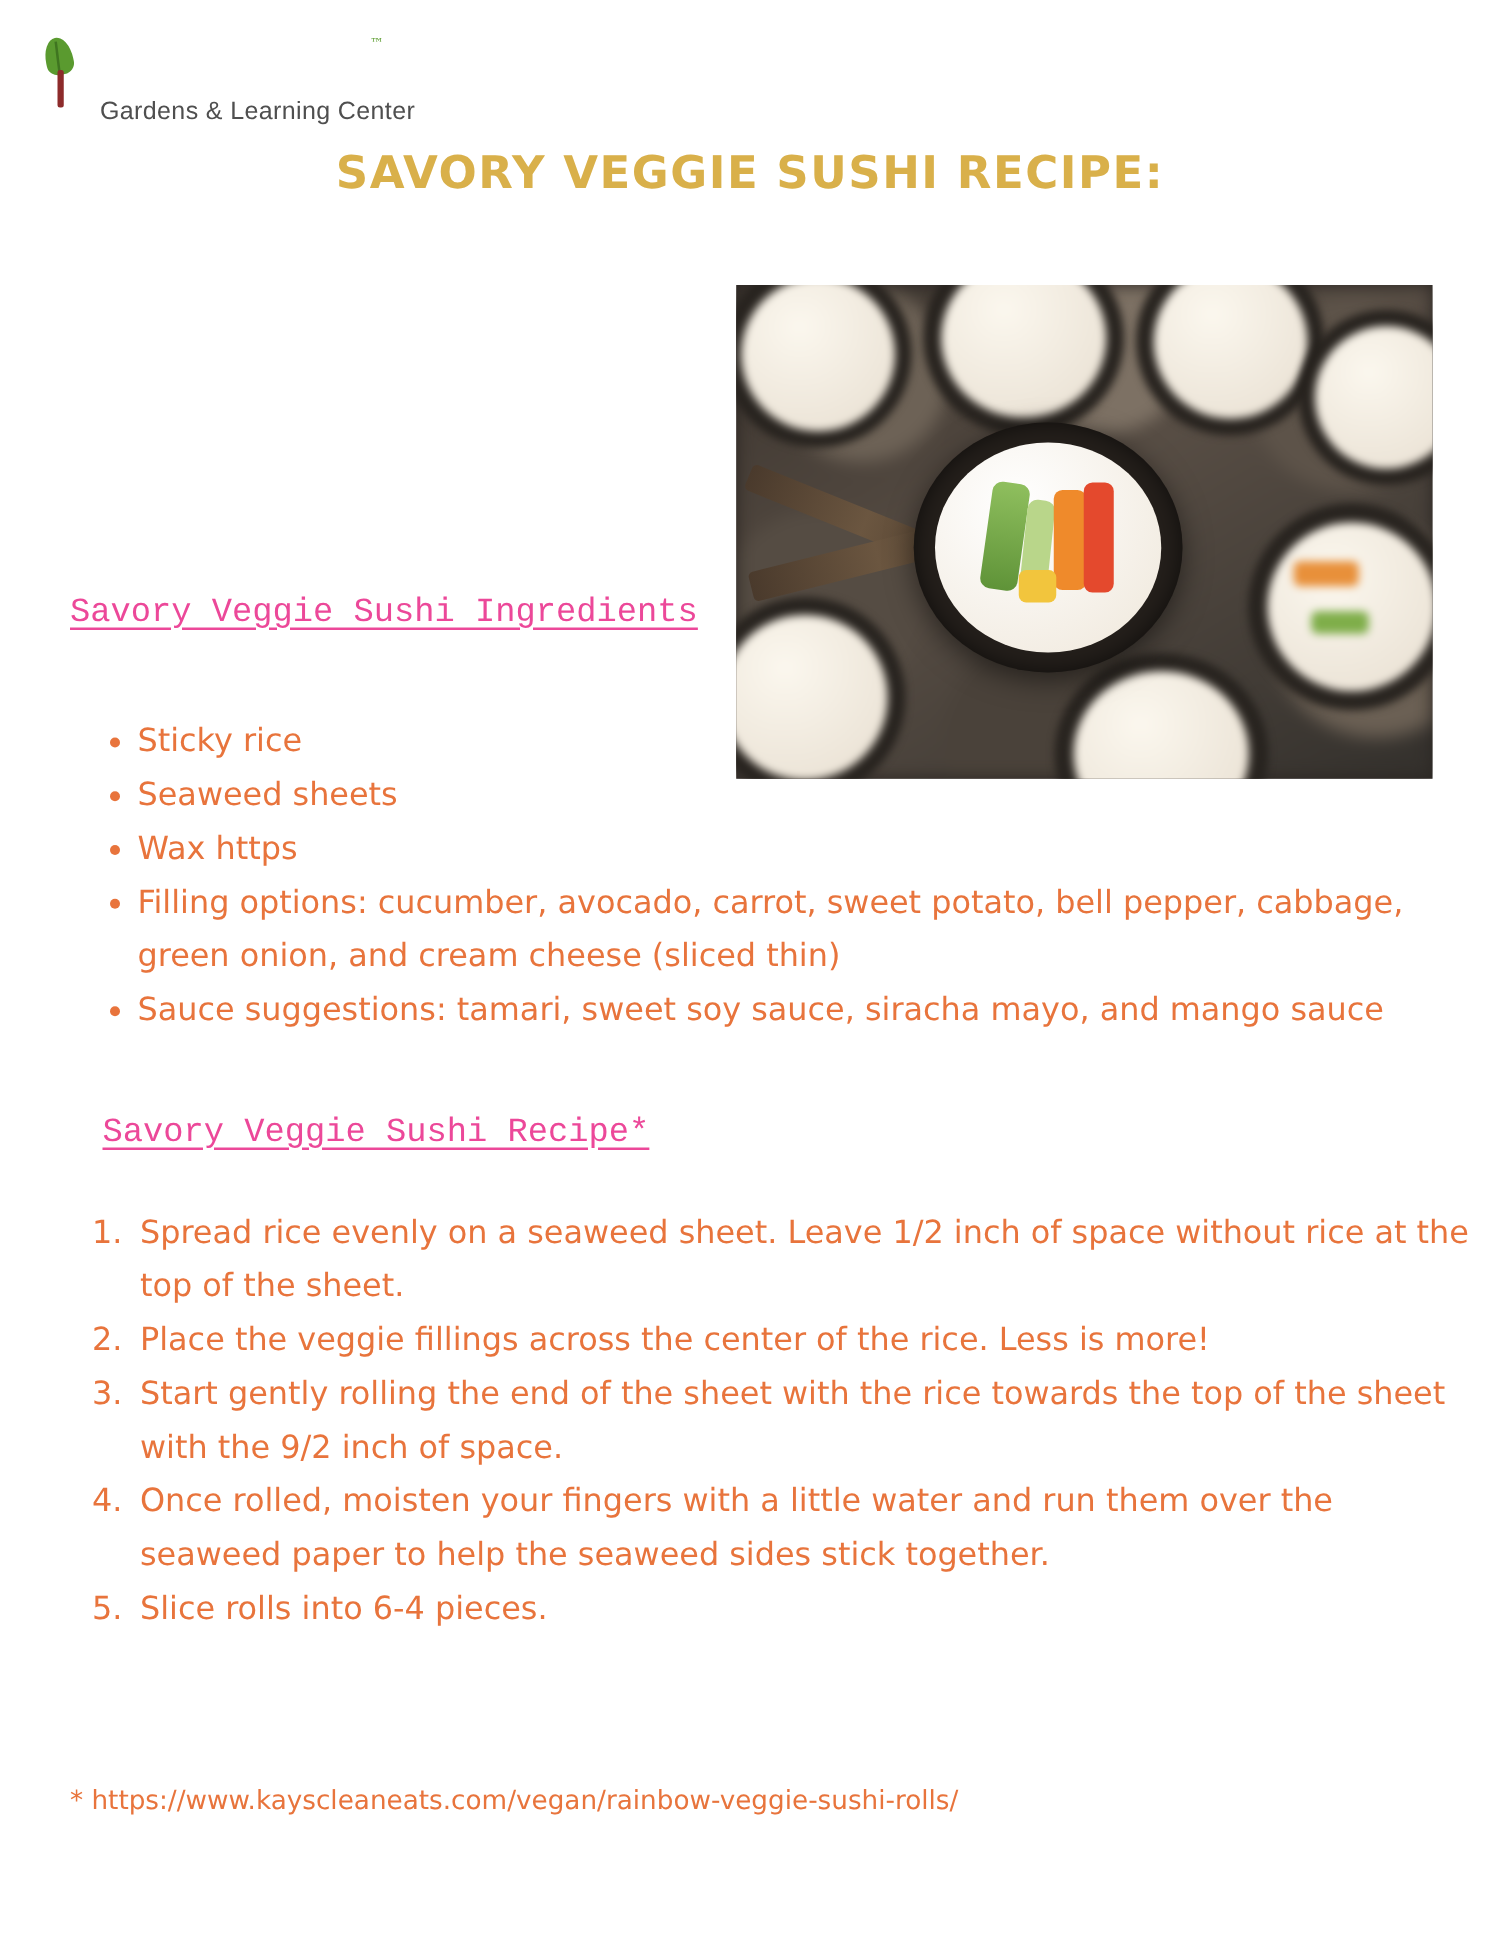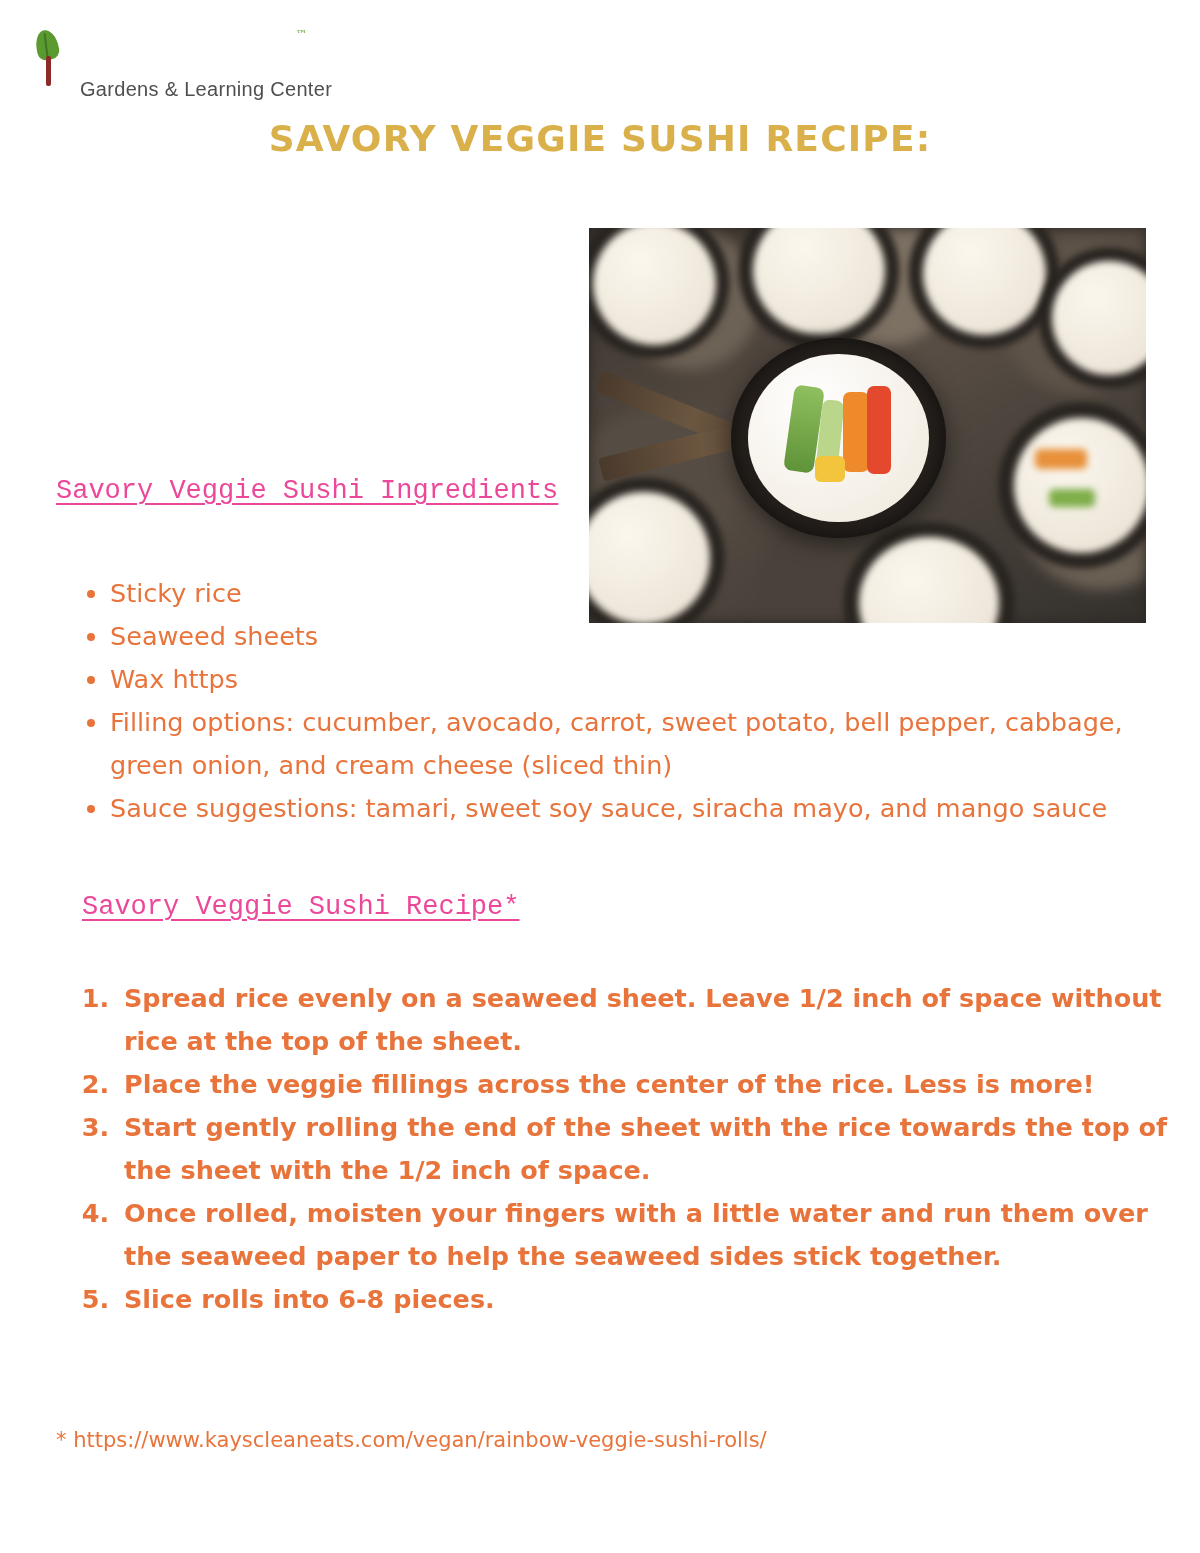--- a/index.html
+++ b/index.html
@@ -196,25 +196,24 @@
     color: #e8743c;
     margin: 0 0 0 0;
   }
   .ing-list li span { color: #e8743c; }
 
   .steps-list {
     position: absolute;
     left: 60px;
     top: 965px;
     width: 1075px;
-    margin: 12px;
+    margin: 0;
     padding: 0 0 0 46px;
     list-style: decimal;
     color: #e8743c;
-    font-weight: bold;
   }
   .steps-list li {
     font-size: 25.5px;
     line-height: 43px;
     color: #e8743c;
     padding-left: 6px;
   }
 
   
   .footnote {
@@ -287,18 +286,18 @@
   <li><span>Wax https</span></li>
   <li><span>Filling options: cucumber, avocado, carrot, sweet potato, bell pepper, cabbage, green onion, and cream cheese (sliced thin)</span></li>
   <li><span>Sauce suggestions: tamari, sweet soy sauce, siracha mayo, and mango sauce</span></li>
 </ul>
 
 <div class="sec-head" id="recipe-heading">Savory Veggie Sushi Recipe*</div>
 
 <ol class="steps-list">
   <li><span>Spread rice evenly on a seaweed sheet. Leave 1/2 inch of space without rice at the top of the sheet.</span></li>
   <li><span>Place the veggie fillings across the center of the rice. Less is more!</span></li>
-  <li><span>Start gently rolling the end of the sheet with the rice towards the top of the sheet with the 1/2 inch of space.</span></li>
+  <li><span>Start gently rolling the end of the sheet with the rice towards the top of the sheet with the 9/2 inch of space.</span></li>
   <li><span>Once rolled, moisten your fingers with a little water and run them over the seaweed paper to help the seaweed sides stick together.</span></li>
-  <li><span>Slice rolls into 6-8 pieces.</span></li>
+  <li><span>Slice rolls into 6-4 pieces.</span></li>
 </ol>
 
 <div class="footnote">* https://www.kayscleaneats.com/vegan/rainbow-veggie-sushi-rolls/</div>
 
 </body></html>

